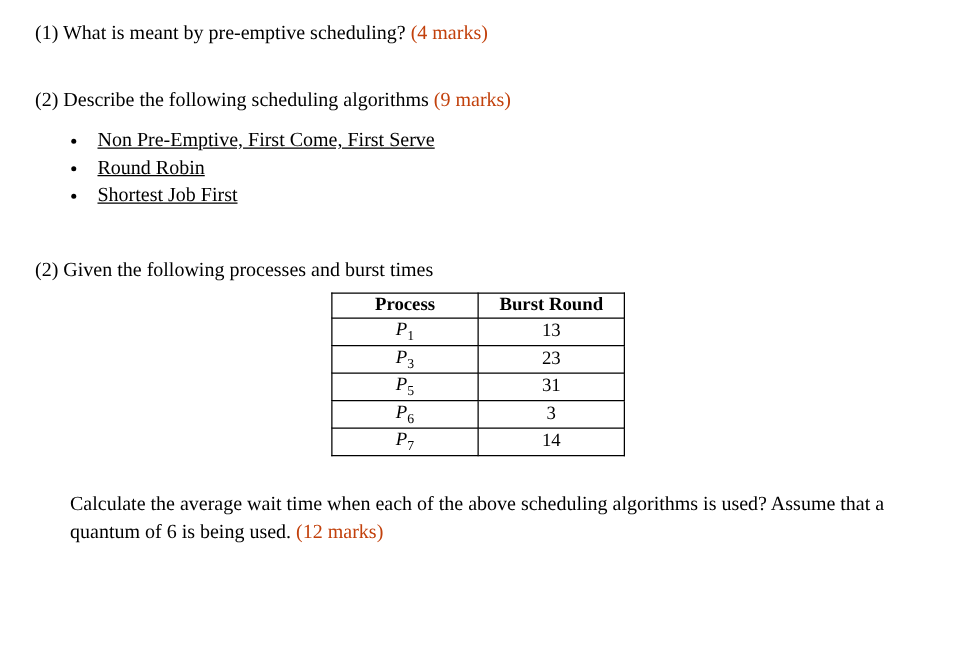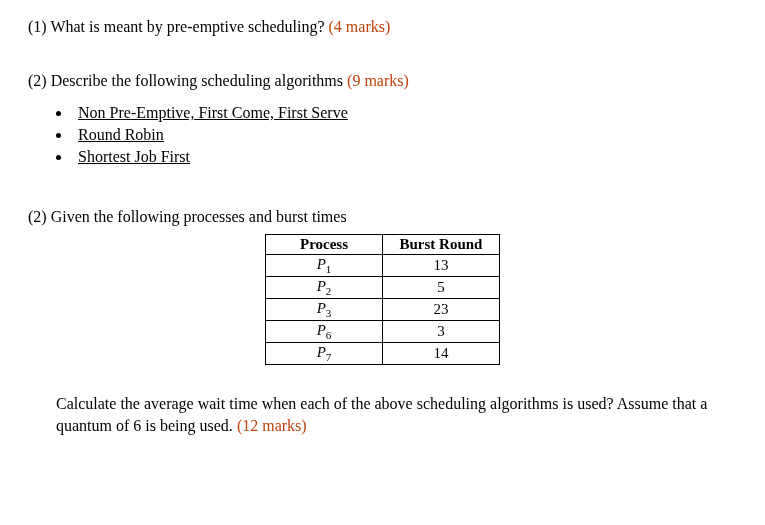--- a/index.html
+++ b/index.html
@@ -88,26 +88,26 @@
       <th>Process</th>
       <th>Burst Round</th>
     </tr>
   </thead>
   <tbody>
     <tr>
       <td><span class="sub">P</span><span class="subn">1</span></td>
       <td>13</td>
     </tr>
     <tr>
-      <td><span class="sub">P</span><span class="subn">2</span></td>
-      <td>5</td>
+      <td><span class="sub">P</span><span class="subn">3</span></td>
+      <td>23</td>
     </tr>
     <tr>
-      <td><span class="sub">P</span><span class="subn">3</span></td>
-      <td>23</td>
+      <td><span class="sub">P</span><span class="subn">5</span></td>
+      <td>31</td>
     </tr>
     <tr>
       <td><span class="sub">P</span><span class="subn">6</span></td>
       <td>3</td>
     </tr>
     <tr>
       <td><span class="sub">P</span><span class="subn">7</span></td>
       <td>14</td>
     </tr>
   </tbody>

